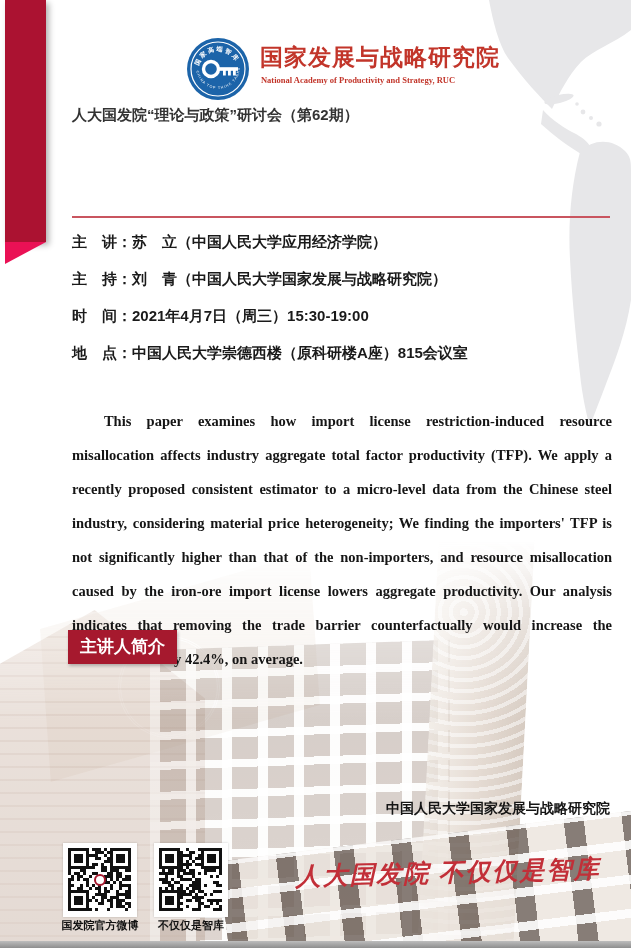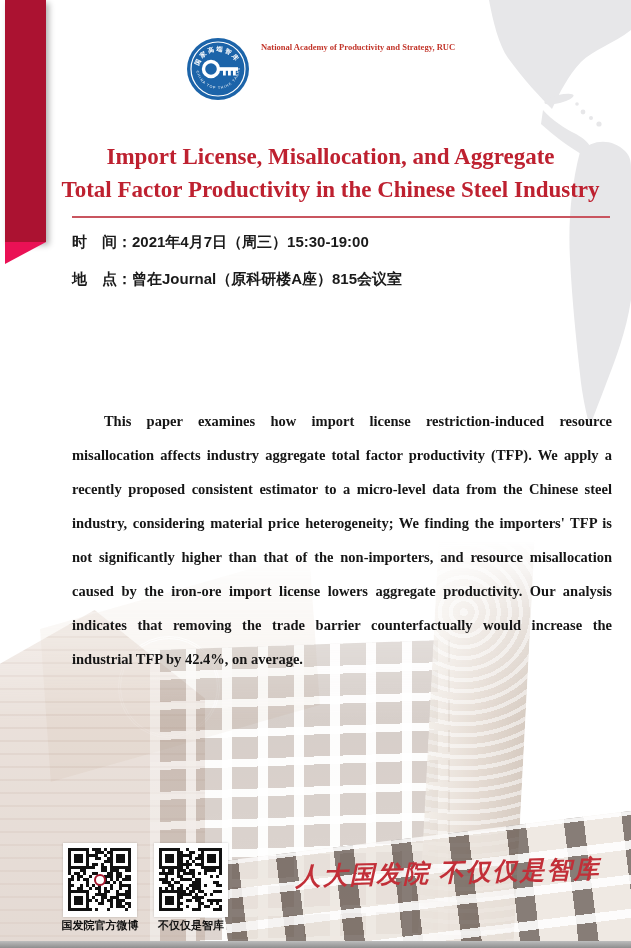--- a/index.html
+++ b/index.html
@@ -145,41 +145,47 @@
     </g>
     <text font-size="6.2" fill="#fff" font-weight="bold" letter-spacing="2">
       <textPath href="#arcTop" startOffset="8%">国家高端智库</textPath>
     </text>
     <text font-size="3.6" fill="#fff" letter-spacing="1">
       <textPath href="#arcBot" startOffset="6%">CHINA TOP THINK TANKS</textPath>
     </text>
   </svg>
 
   <div class="head-text">
+    <div class="head-inst">国家发展与战略研究院</div>
     <div class="head-en">National Academy of Productivity and Strategy, RUC</div>
   </div>
 
-
-  <div class="title">
-    <div>Import License, Misallocation, and Aggregate</div>
-    <div>Total Factor Productivity in the Chinese Steel Industry</div>
-  </div>
+  <div class="series">人大国发院“理论与政策”研讨会（第62期）</div>
+
   <div class="hairline"></div>
 
   <div class="info">
+    <div class="info-row">
+      <span>主　讲：</span><span>苏　立（中国人民大学应用经济学院）</span>
+    </div>
+    <div class="info-row">
+      <span>主　持：</span><span>刘　青（中国人民大学国家发展与战略研究院）</span>
+    </div>
     <div class="info-row">
       <span>时　间：</span><span>2021年4月7日（周三）15:30-19:00</span>
     </div>
     <div class="info-row">
-      <span>地　点：</span><span>曾在Journal（原科研楼A座）815会议室</span>
+      <span>地　点：</span><span>中国人民大学崇德西楼（原科研楼A座）815会议室</span>
     </div>
   </div>
 
   <div class="abstract">This paper examines how import license restriction-induced resource misallocation affects industry aggregate total factor productivity (TFP). We apply a recently proposed consistent estimator to a micro-level data from the Chinese steel industry, considering material price heterogeneity; We finding the importers' TFP is not significantly higher than that of the non-importers, and resource misallocation caused by the iron-ore import license lowers aggregate productivity. Our analysis indicates that removing the trade barrier counterfactually would increase the industrial TFP by 42.4%, on average.</div>
 
+  <div class="badge badge-bio">主讲人简介</div>
+  <div class="signature">中国人民大学国家发展与战略研究院</div>
 
   <div class="qr-box qr1">
     <div class="qr">
         <i style="left:0px;top:0px"></i>
         <i style="left:3px;top:0px"></i>
         <i style="left:6px;top:0px"></i>
         <i style="left:9px;top:0px"></i>
         <i style="left:12px;top:0px"></i>
         <i style="left:15px;top:0px"></i>
         <i style="left:18px;top:0px"></i>

